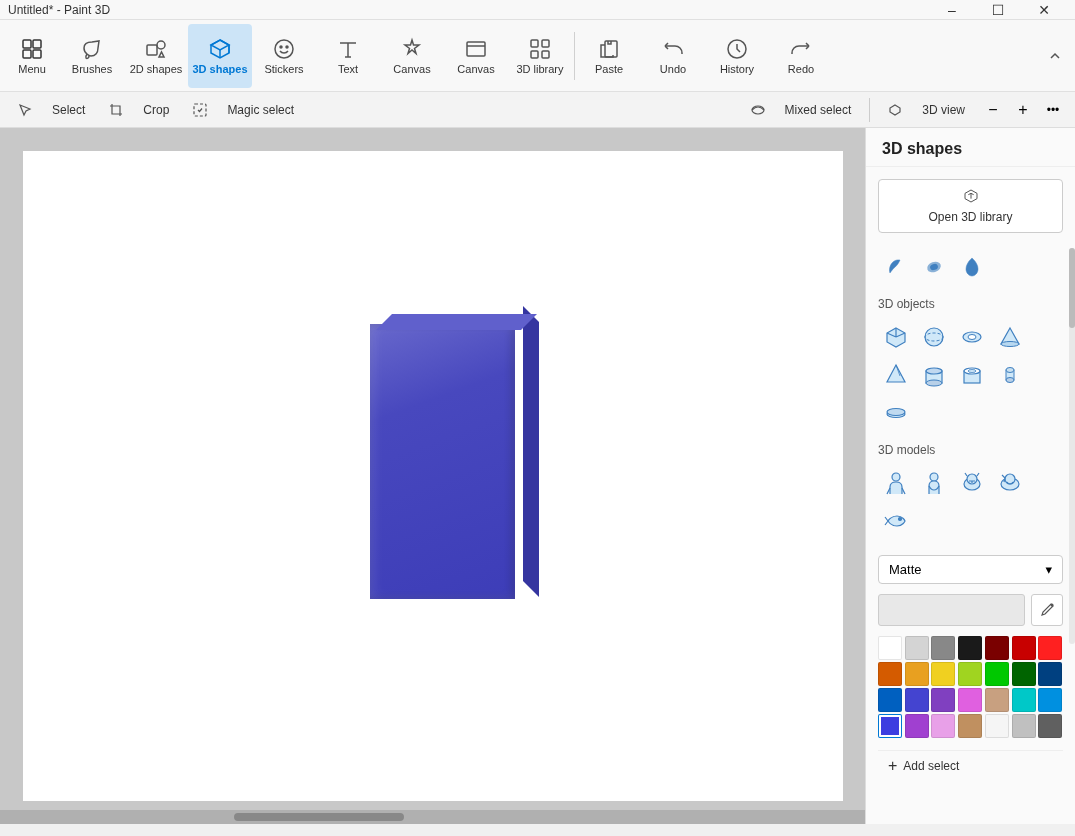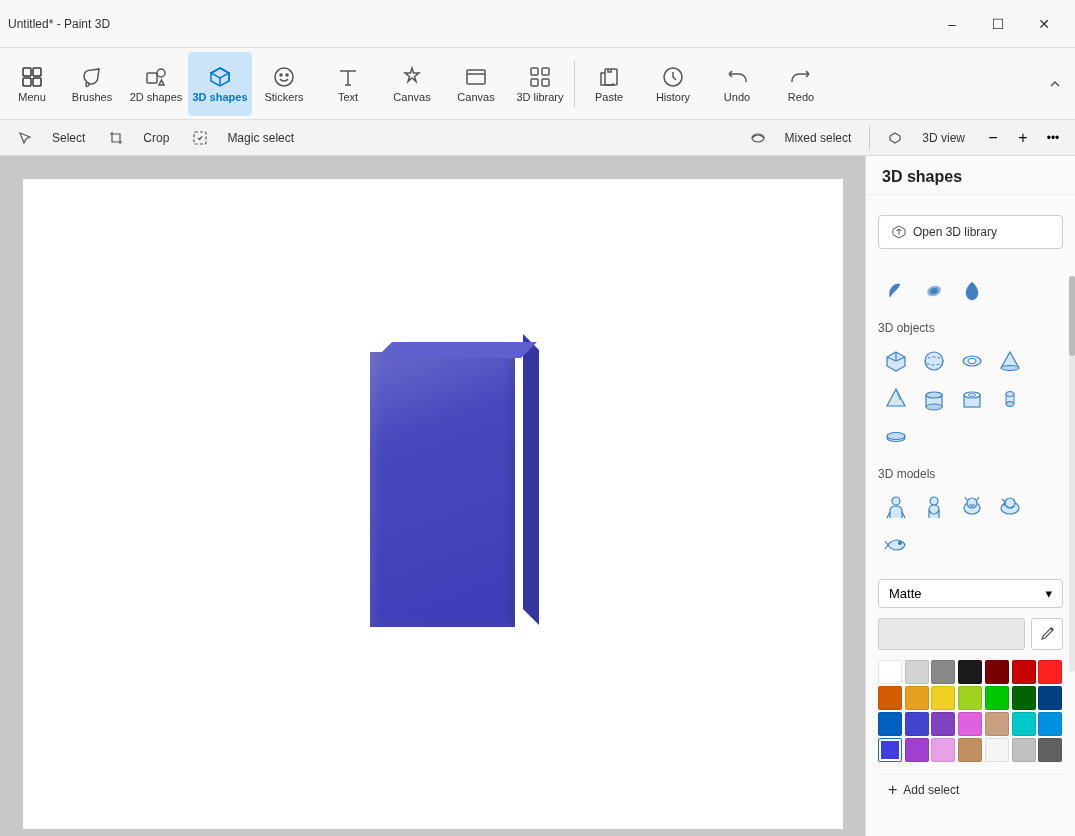--- a/index.html
+++ b/index.html
@@ -1,21 +1,21 @@
 <!DOCTYPE html>
 <html><head>
   <meta charset="utf-8">
   <style>
     * { box-sizing: border-box; margin: 0; padding: 0; }
     body { font-family: 'Segoe UI', sans-serif; font-size: 12px; background: #f0f0f0; width: 1075px; height: 836px; overflow: hidden; }
 
     
     .titlebar {
       background: #f8f8f8;
-      height: 48px;
+      height: 20px;
       display: flex;
       align-items: center;
       justify-content: space-between;
       padding: 0 8px;
       border-bottom: 1px solid #e0e0e0;
     }
     .titlebar-title { font-size: 12px; color: #333; }
     .titlebar-controls { display: flex; gap: 0; }
     .titlebar-btn {
       width: 46px; height: 32px;
@@ -120,23 +120,24 @@
     }
     .panel-open-library {
       display: flex;
       align-items: center;
       gap: 6px;
       border: 1px solid #ccc;
       border-radius: 4px;
       padding: 8px 12px;
       cursor: pointer;
       background: white;
-      margin: 20px 12px;
+      margin: 12px 12px;
       font-size: 12px;
       color: #333;
+      flex-direction: column;
     }
     .section-label {
       font-size: 12px;
       color: #555;
       padding: 4px 12px 4px;
       font-weight: 400;
     }
     .shapes-grid {
       display: flex;
       flex-wrap: wrap;
@@ -314,32 +315,32 @@
     <svg viewBox="0 0 24 24" fill="none" stroke="#555" stroke-width="1.5">
       <rect x="8" y="4" width="12" height="16" rx="1"></rect>
       <path d="M8 8H4V20H16V18"></path>
       <path d="M11 4V7H14V4"></path>
     </svg>
     <span>Paste</span>
   </button>
 
   <button class="toolbar-item">
     <svg viewBox="0 0 24 24" fill="none" stroke="#555" stroke-width="1.5">
+      <path d="M4 9H14C18 9 21 12 21 16V17"></path>
+      <path d="M4 9L7 6M4 9L7 12"></path>
+    </svg>
+    <span>Undo</span>
+  </button>
+
+  <button class="toolbar-item">
+    <svg viewBox="0 0 24 24" fill="none" stroke="#555" stroke-width="1.5">
       <circle cx="12" cy="12" r="9"></circle>
       <path d="M12 7V12L15 15"></path>
     </svg>
     <span>History</span>
-  </button>
-
-  <button class="toolbar-item">
-    <svg viewBox="0 0 24 24" fill="none" stroke="#555" stroke-width="1.5">
-      <path d="M4 9H14C18 9 21 12 21 16V17"></path>
-      <path d="M4 9L7 6M4 9L7 12"></path>
-    </svg>
-    <span>Undo</span>
   </button>
 
   <button class="toolbar-item">
     <svg viewBox="0 0 24 24" fill="none" stroke="#555" stroke-width="1.5">
       <path d="M20 9H10C6 9 3 12 3 16V17"></path>
       <path d="M20 9L17 6M20 9L17 12"></path>
     </svg>
     <span>Redo</span>
   </button>
 

